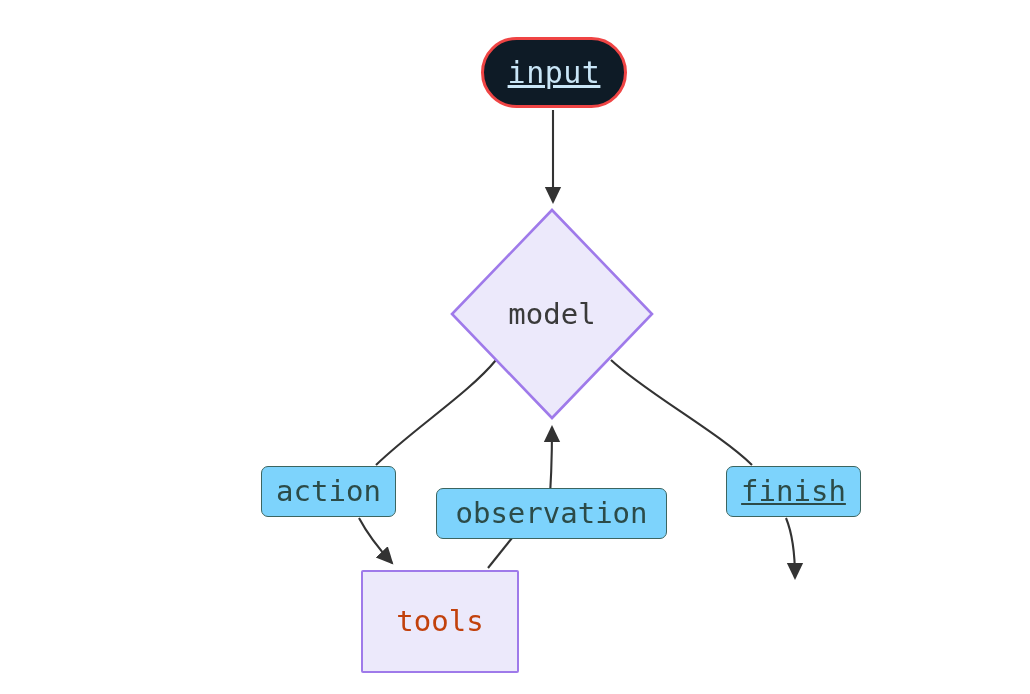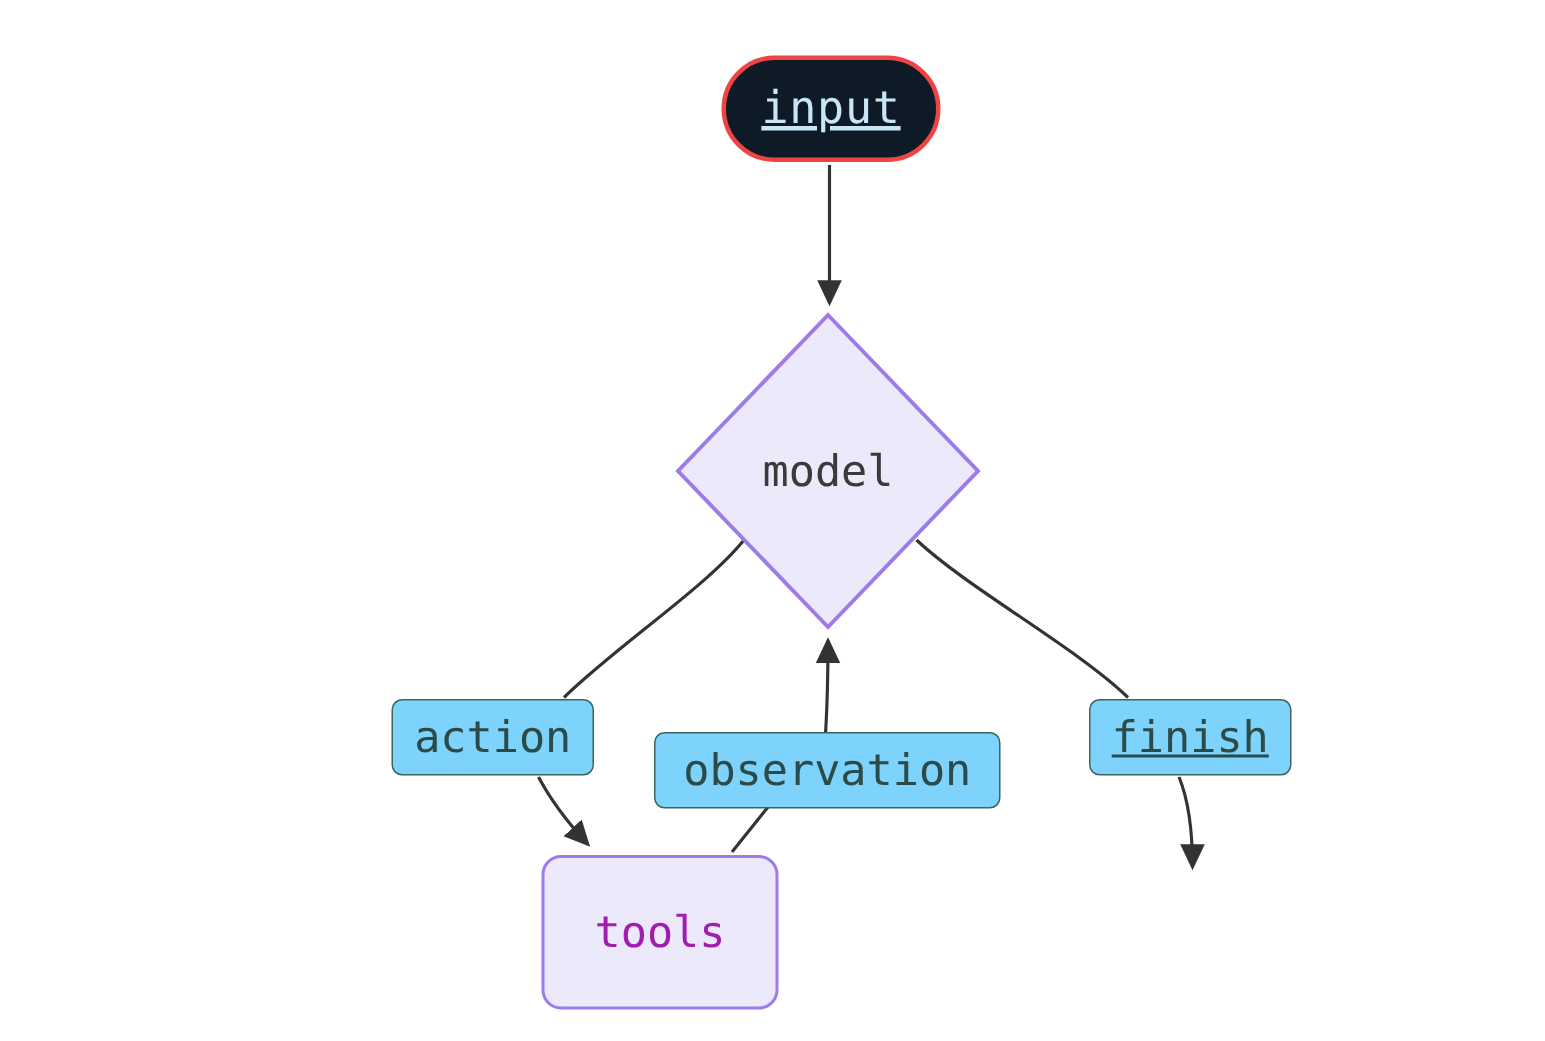--- a/index.html
+++ b/index.html
@@ -51,22 +51,22 @@
     background: #7dd3fc;
     border: 1.6px solid #3c6560;
     border-radius: 7px;
     color: #2c4b48;
     font-size: 29px;
   }
   
   .node-accent {
     background: #ece9fb;
     border: 2px solid #9f7aea;
-    border-radius: 13px;
-    color: #a21caf;
+    border-radius: 2px;
+    color: #c2410c;
     font-size: 29px;
   }
   
   .node-decision {
     background: transparent;
     border: none;
   }
   .node-decision .diamond-shape {
     position: absolute;
     left: 0;

